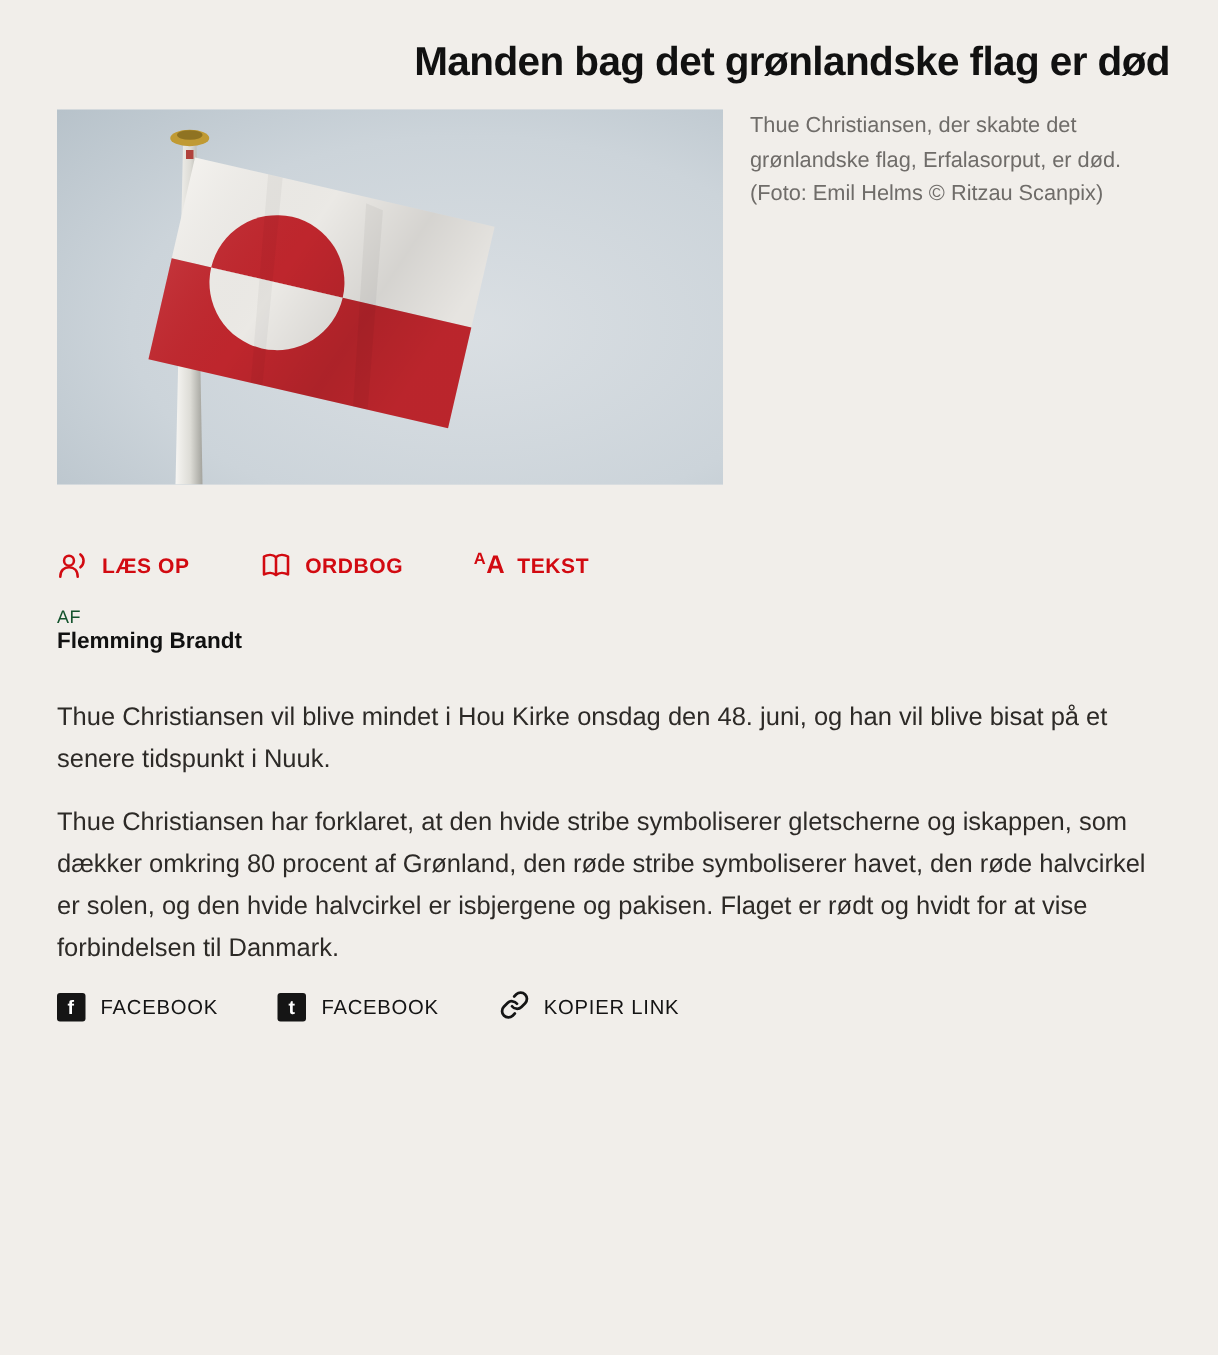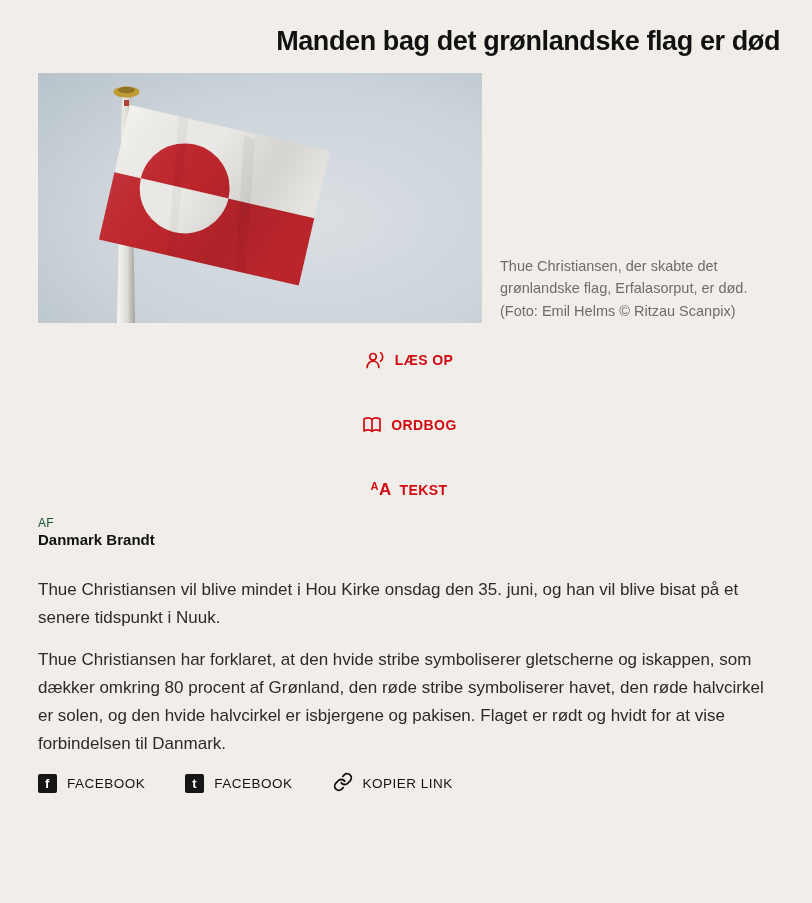--- a/index.html
+++ b/index.html
@@ -12,33 +12,33 @@
   }
   .page { padding: 26px 32px 20px 38px; }
 
   
   .headline {
     font-size: 27px; font-weight: 700; letter-spacing: -0.4px;
     color: #111; line-height: 1.15; text-align: right;
   }
 
   
-  .hero { display: flex; align-items: flex-end; margin-top: 16px; }
+  .hero { display: flex; align-items: flex-start; margin-top: 16px; }
   .hero-img {
     width: 444px; height: 250px; flex: 0 0 auto;
     display: block; background: #c9d2d9;
   }
   .hero-caption {
     margin-left: 18px; width: 280px;
     font-size: 14.5px; line-height: 1.55; color: #6f6c69;
     padding-bottom: 1px;
   }
 
   
-  .toolbar { display: flex; gap: 47px; margin-top: 27px; align-items: center; flex-direction: column; }
+  .toolbar { display: flex; gap: 47px; margin-top: 44px; align-items: center; }
   .action {
     display: flex; align-items: center; gap: 8px;
     color: #d20a11; font-size: 14px; font-weight: 700; letter-spacing: 0.4px;
     background: none; border: none; cursor: pointer;
     font-family: "Liberation Sans", sans-serif;
   }
   .action svg { display: block; }
   .tekst-glyph { display: flex; align-items: flex-end; line-height: 1; font-weight: 800; }
   .tekst-glyph .a-small { font-size: 11px; transform: translateY(-6px); }
   .tekst-glyph .a-big { font-size: 17px; }
@@ -140,25 +140,25 @@
       <span class="tekst-glyph">
         <span class="a-small">A</span>
           <span class="a-big">A</span>
       </span>
       <span>TEKST</span>
     </button>
   </div>
 
   <div class="byline">
     <div class="byline-prefix">AF</div>
-    <div class="byline-author">Danmark Brandt</div>
+    <div class="byline-author">Flemming Brandt</div>
   </div>
 
   <div class="article">
-    <p>Thue Christiansen vil blive mindet i Hou Kirke onsdag den 35. juni, og han vil blive bisat på et senere tidspunkt i Nuuk.</p>
+    <p>Thue Christiansen vil blive mindet i Hou Kirke onsdag den 48. juni, og han vil blive bisat på et senere tidspunkt i Nuuk.</p>
     <p>Thue Christiansen har forklaret, at den hvide stribe symboliserer gletscherne og iskappen, som dækker omkring 80 procent af Grønland, den røde stribe symboliserer havet, den røde halvcirkel er solen, og den hvide halvcirkel er isbjergene og pakisen. Flaget er rødt og hvidt for at vise forbindelsen til Danmark.</p>
   </div>
 
   <div class="share">
     <button class="share-btn">
       <span class="sq-icon">f</span>
       <span>FACEBOOK</span>
     </button>
     <button class="share-btn">
       <span class="sq-icon">t</span>

